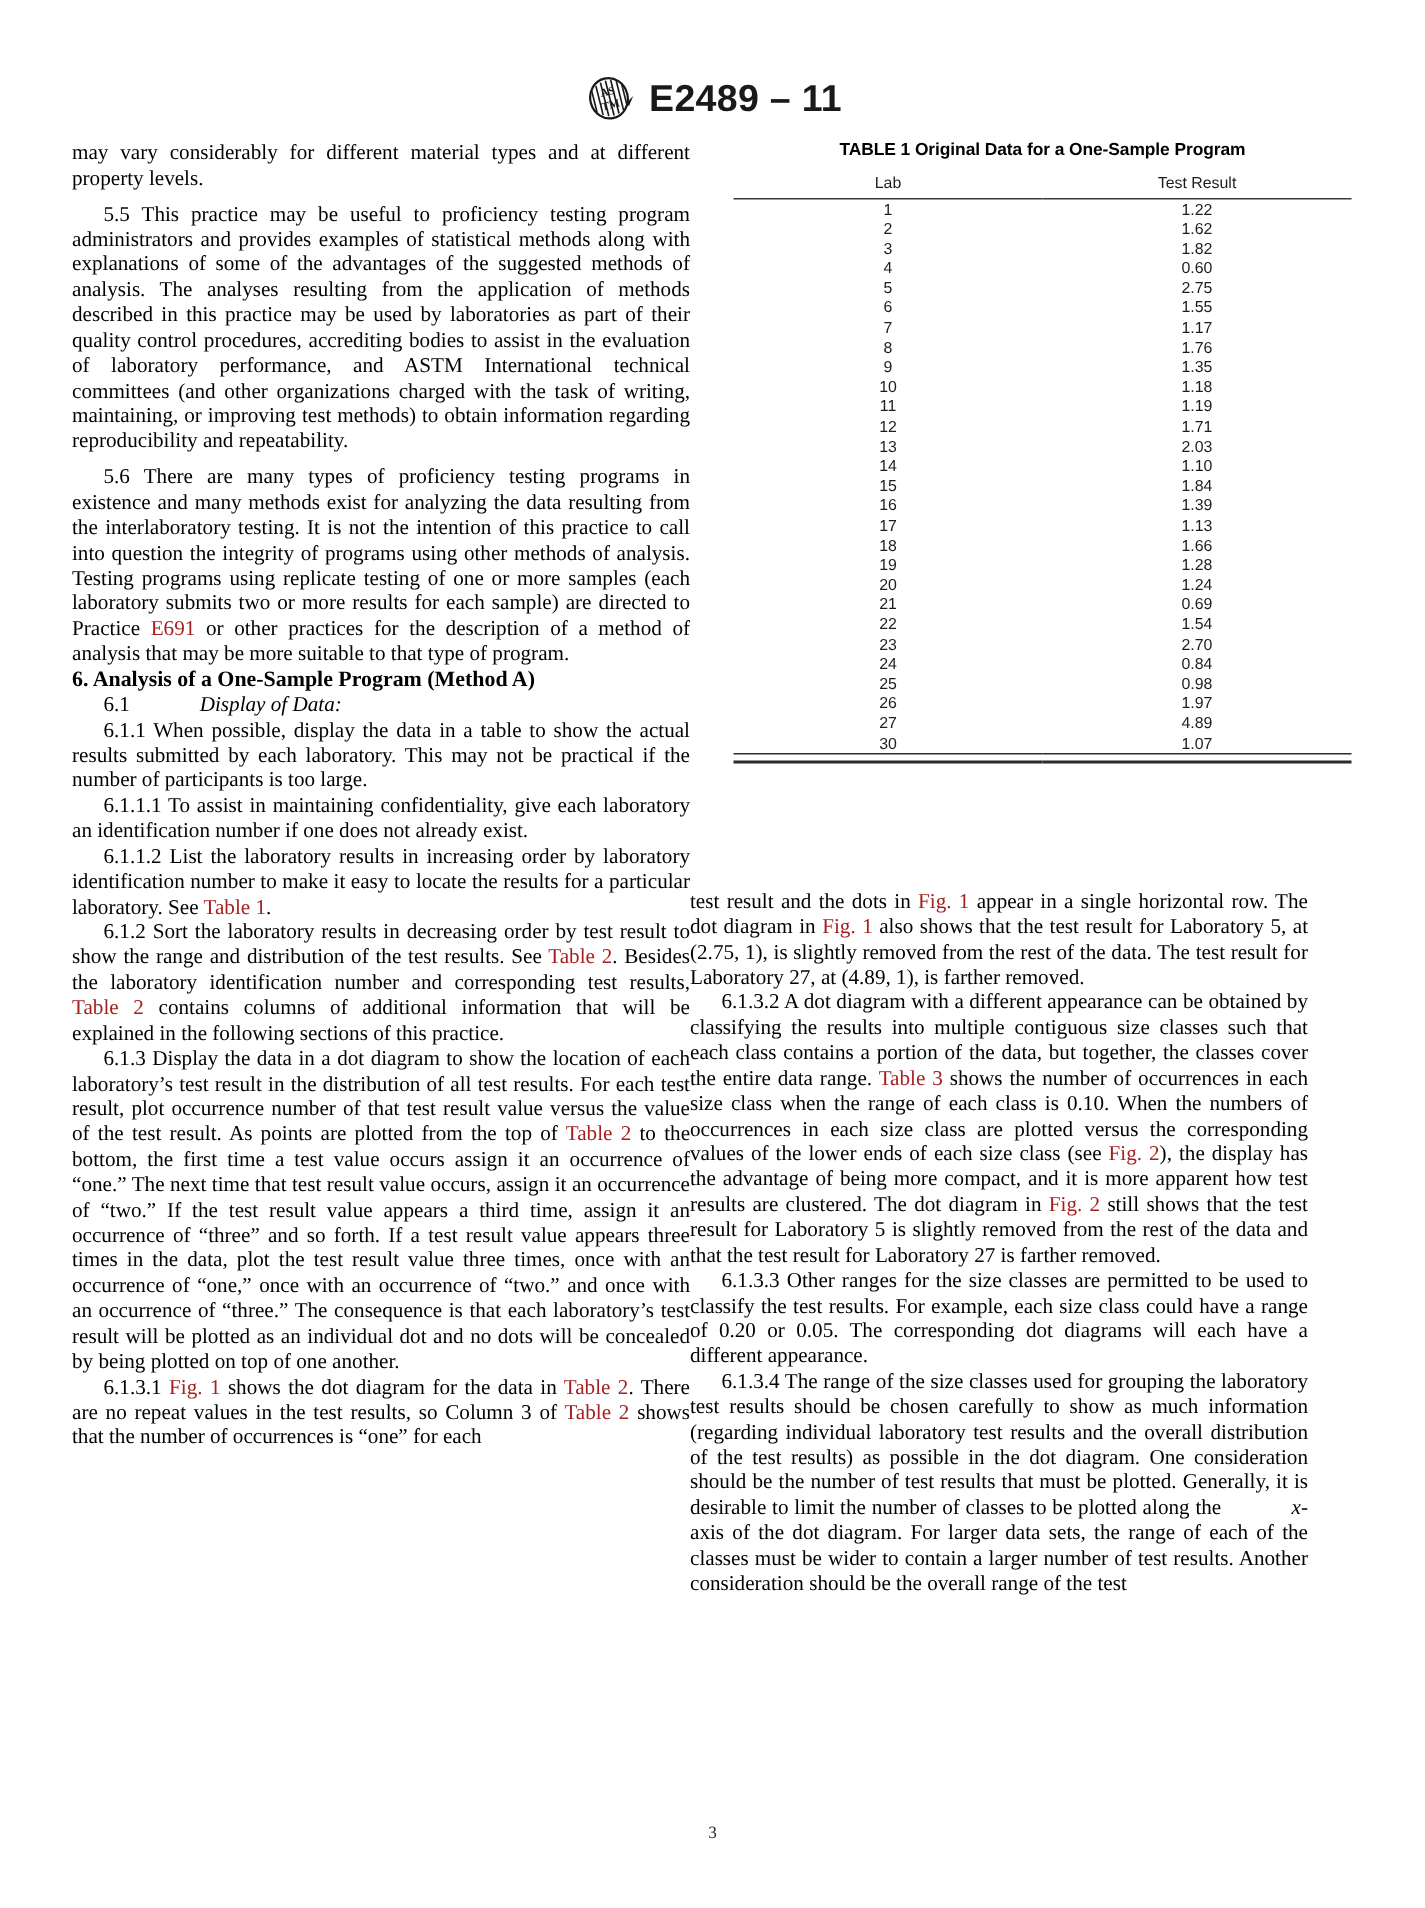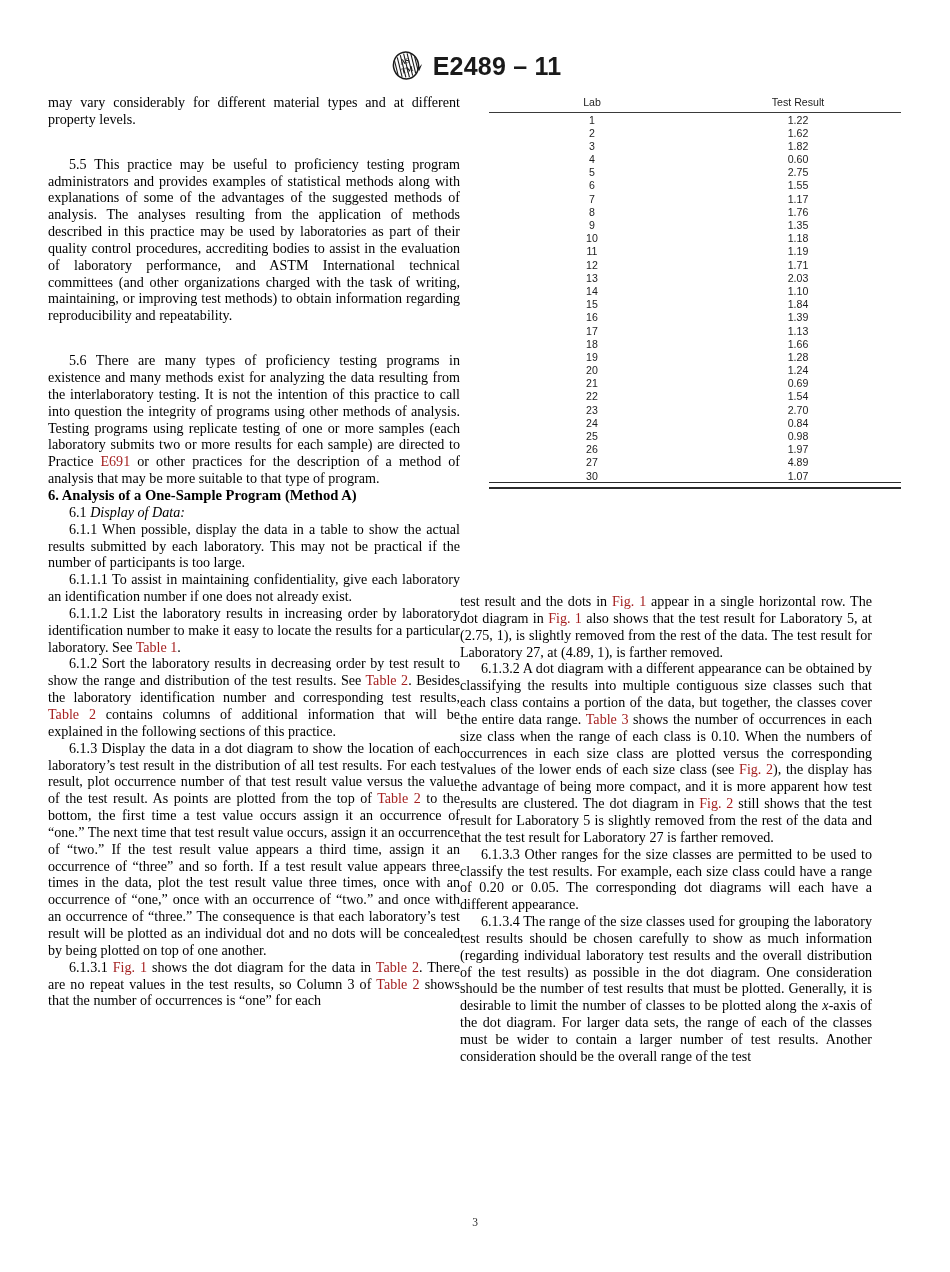--- a/index.html
+++ b/index.html
@@ -56,34 +56,34 @@
     hyphens: none;
   }
   .col-left  { left: 48px; }
   .col-right { left: 460px; }
 
   p.para {
     margin: 0;
     text-indent: 21px;
   }
   p.para.noindent { text-indent: 0; }
-  p.gap { margin-top: 28px; }
+  p.gap { margin-top: 7px; }
 
   h2.section-head {
     margin: 0;
     font-size: 14.6px;
     font-weight: bold;
     line-height: 17px;
     text-align: left;
     text-indent: 0;
     font-family: Liberation Serif, serif;
   }
   .sec-gap { margin-top: 15px; }
 
-  .it { font-style: italic; }
+  .it { font-style: italic; margin-left: 43px; }
   .xref { color: #a41f1f; }
   .nowrap { white-space: nowrap; }
 
   
   .table-wrap {
     position: absolute;
     top: 93px;
     left: 489px;
     width: 412px;
   }
@@ -194,20 +194,21 @@
 
   <p class="para"><span>6.1.2 Sort the laboratory results in decreasing order by test result to show the range and distribution of the test results. See </span><span class="xref nowrap">Table 2</span><span>. Besides the laboratory identification number and corresponding test results, </span><span class="xref nowrap">Table 2</span><span> contains columns of additional information that will be explained in the following sections of this practice.</span></p>
 
   <p class="para"><span>6.1.3 Display the data in a dot diagram to show the location of each laboratory’s test result in the distribution of all test results. For each test result, plot occurrence number of that test result value versus the value of the test result. As points are plotted from the top of </span><span class="xref nowrap">Table 2</span><span> to the bottom, the first time a test value occurs assign it an occurrence of “one.” The next time that test result value occurs, assign it an occurrence of “two.” If the test result value appears a third time, assign it an occurrence of “three” and so forth. If a test result value appears three times in the data, plot the test result value three times, once with an occurrence of “one,” once with an occurrence of “two.” and once with an occurrence of “three.” The consequence is that each laboratory’s test result will be plotted as an individual dot and no dots will be concealed by being plotted on top of one another.</span></p>
 
   <p class="para"><span>6.1.3.1 </span><span class="xref nowrap">Fig. 1</span><span> shows the dot diagram for the data in </span><span class="xref nowrap">Table 2</span><span>. There are no repeat values in the test results, so Column 3 of </span><span class="xref nowrap">Table 2</span><span> shows that the number of occurrences is “one” for each</span></p>
 
 </div>
 
 <div class="table-wrap">
+  <div class="table-caption">TABLE 1 Original Data for a One-Sample Program</div>
   <table class="data">
     <thead>
       <tr class="rule-top">
         <th class="rule-double" colspan="2"></th>
       </tr>
       <tr>
         <th class="c-lab">Lab</th>
         <th class="c-res">Test Result</th>
       </tr>
     </thead>

